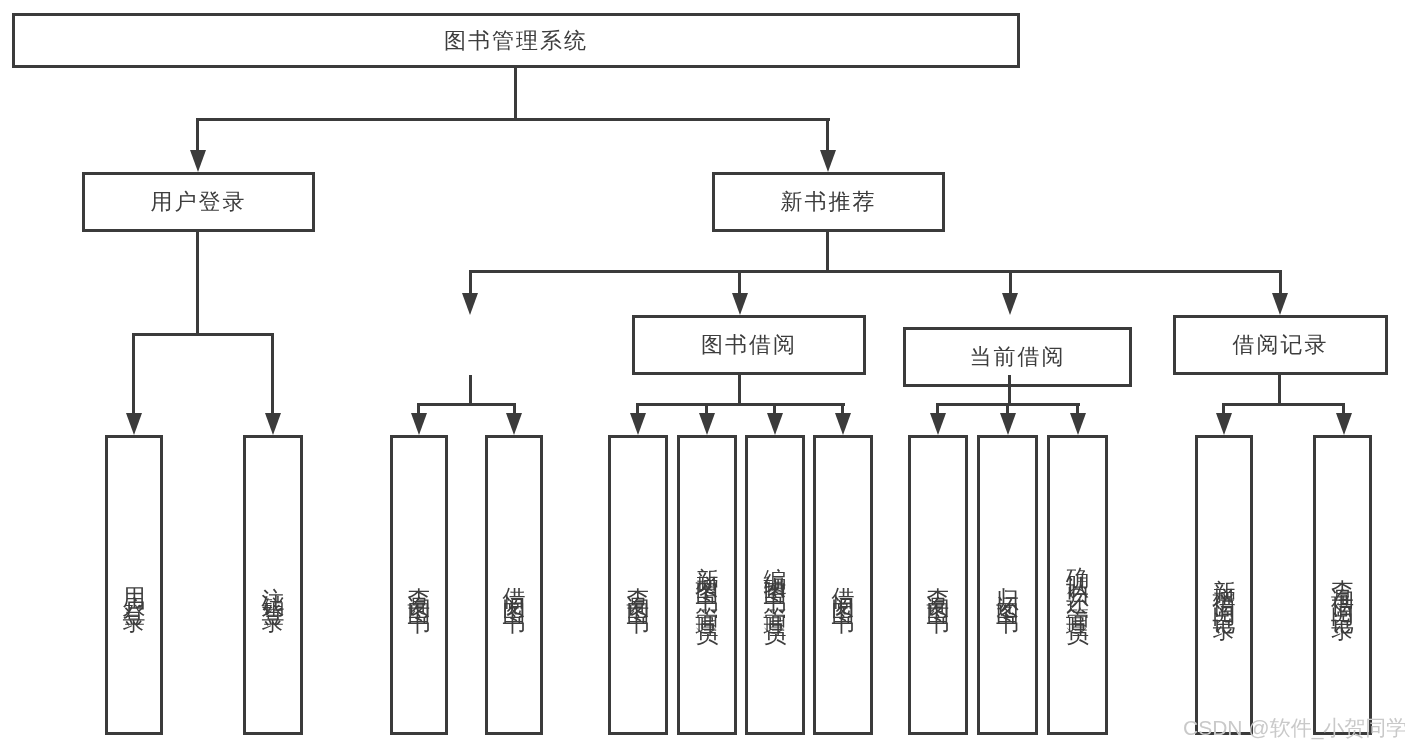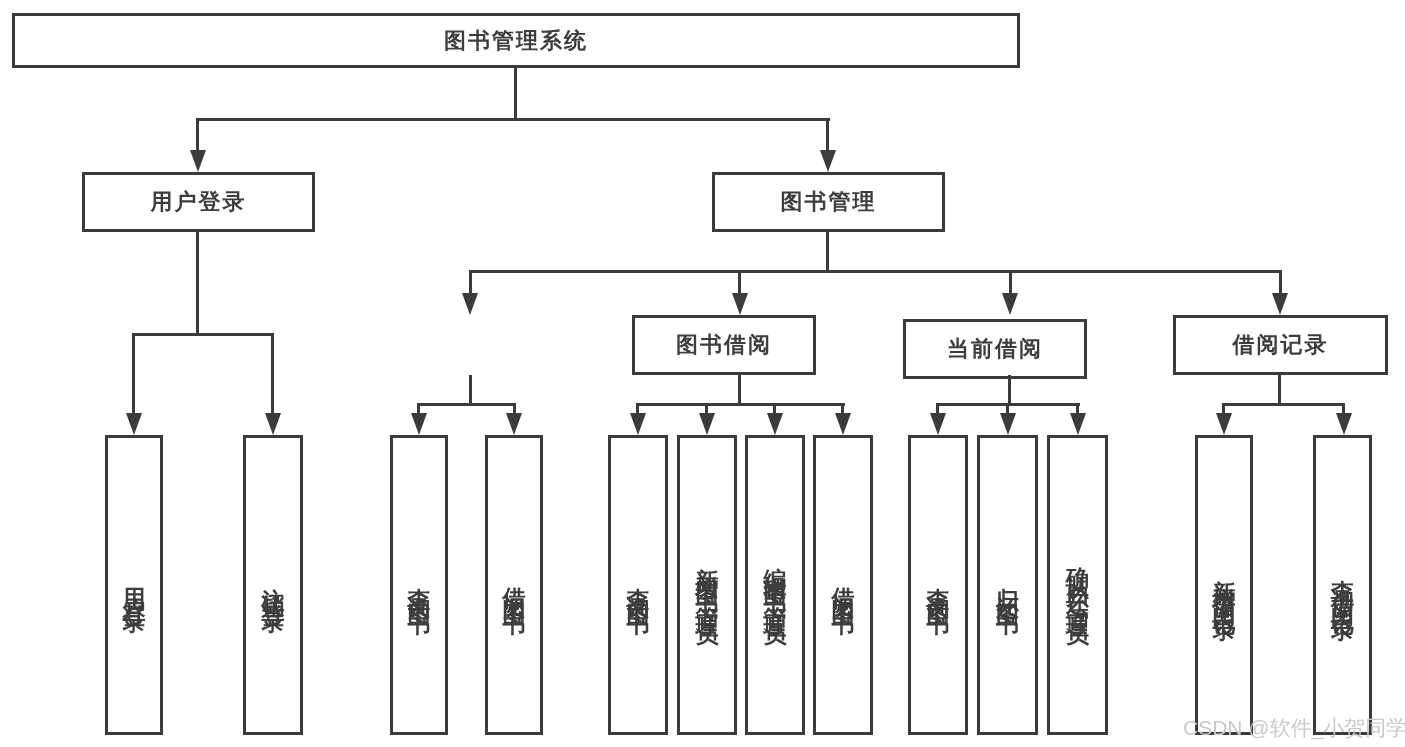--- a/index.html
+++ b/index.html
@@ -8,21 +8,20 @@
   html,body{margin:0;padding:0;background:var(--background);}
   .stage{
     position:relative;width:1405px;height:747px;overflow:hidden;
     background:var(--background);
     font-family:"Liberation Sans", sans-serif;
   }
   .box{
     position:absolute;background:#fff;border:3px solid var(--line);
     box-sizing:border-box;display:flex;align-items:center;justify-content:center;
     color:var(--text);
-    font-weight:bold;
   }
   .hlabel{font-size:22px;letter-spacing:2px;white-space:nowrap;}
   .leaf{top:435px;height:300px;}
   .vtext{
     writing-mode:vertical-rl;text-orientation:mixed;
     font-size:23px;letter-spacing:8px;line-height:1;white-space:nowrap;
   }
   .vl,.hl{position:absolute;background:var(--line);}
   .vl{width:3px;}
   .hl{height:3px;}
@@ -43,29 +42,29 @@
 
   <div class="box" style="left:12px;top:13px;width:1008px;height:55px">
     <span class="hlabel">图书管理系统</span>
   </div>
 
   <div class="box" style="left:82px;top:172px;width:233px;height:60px">
     <span class="hlabel">用户登录</span>
   </div>
 
   <div class="box" style="left:712px;top:172px;width:233px;height:60px">
-    <span class="hlabel">图书管理</span>
+    <span class="hlabel">新书推荐</span>
   </div>
 
 
-  <div class="box" style="left:632px;top:315px;width:184px;height:60px">
+  <div class="box" style="left:632px;top:315px;width:234px;height:60px">
     <span class="hlabel">图书借阅</span>
   </div>
 
-  <div class="box" style="left:903px;top:319px;width:184px;height:60px">
+  <div class="box" style="left:903px;top:327px;width:229px;height:60px">
     <span class="hlabel">当前借阅</span>
   </div>
 
   <div class="box" style="left:1173px;top:315px;width:215px;height:60px">
     <span class="hlabel">借阅记录</span>
   </div>
 
   <div class="box leaf" style="left:105px;width:58px">
     <span class="vtext">用户登录</span>
   </div>

